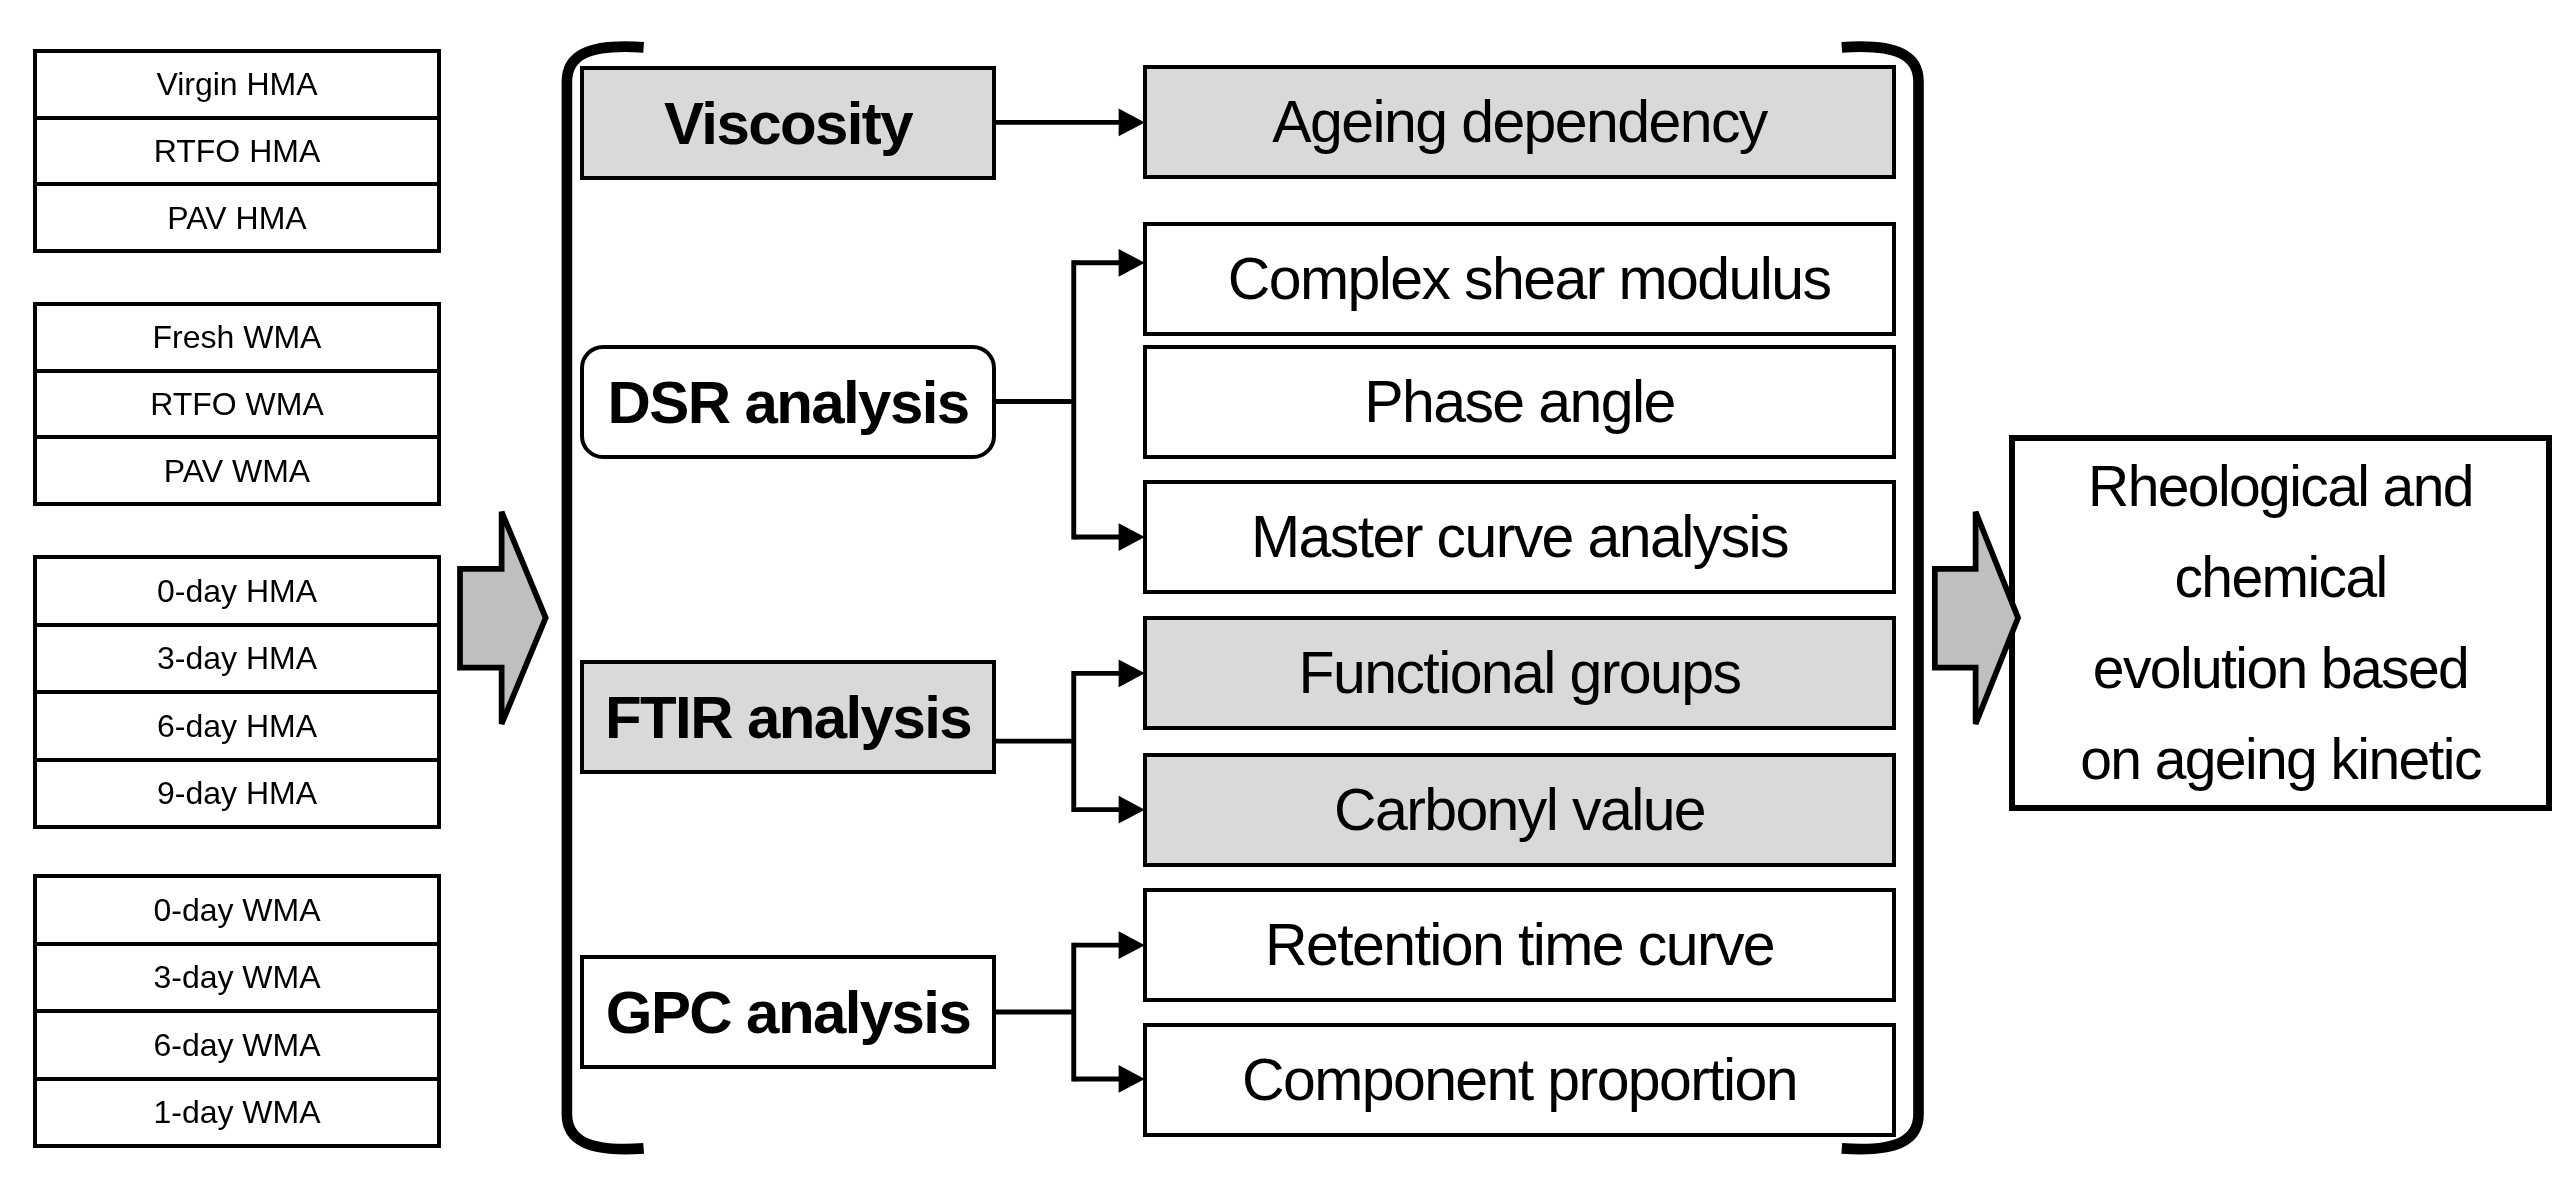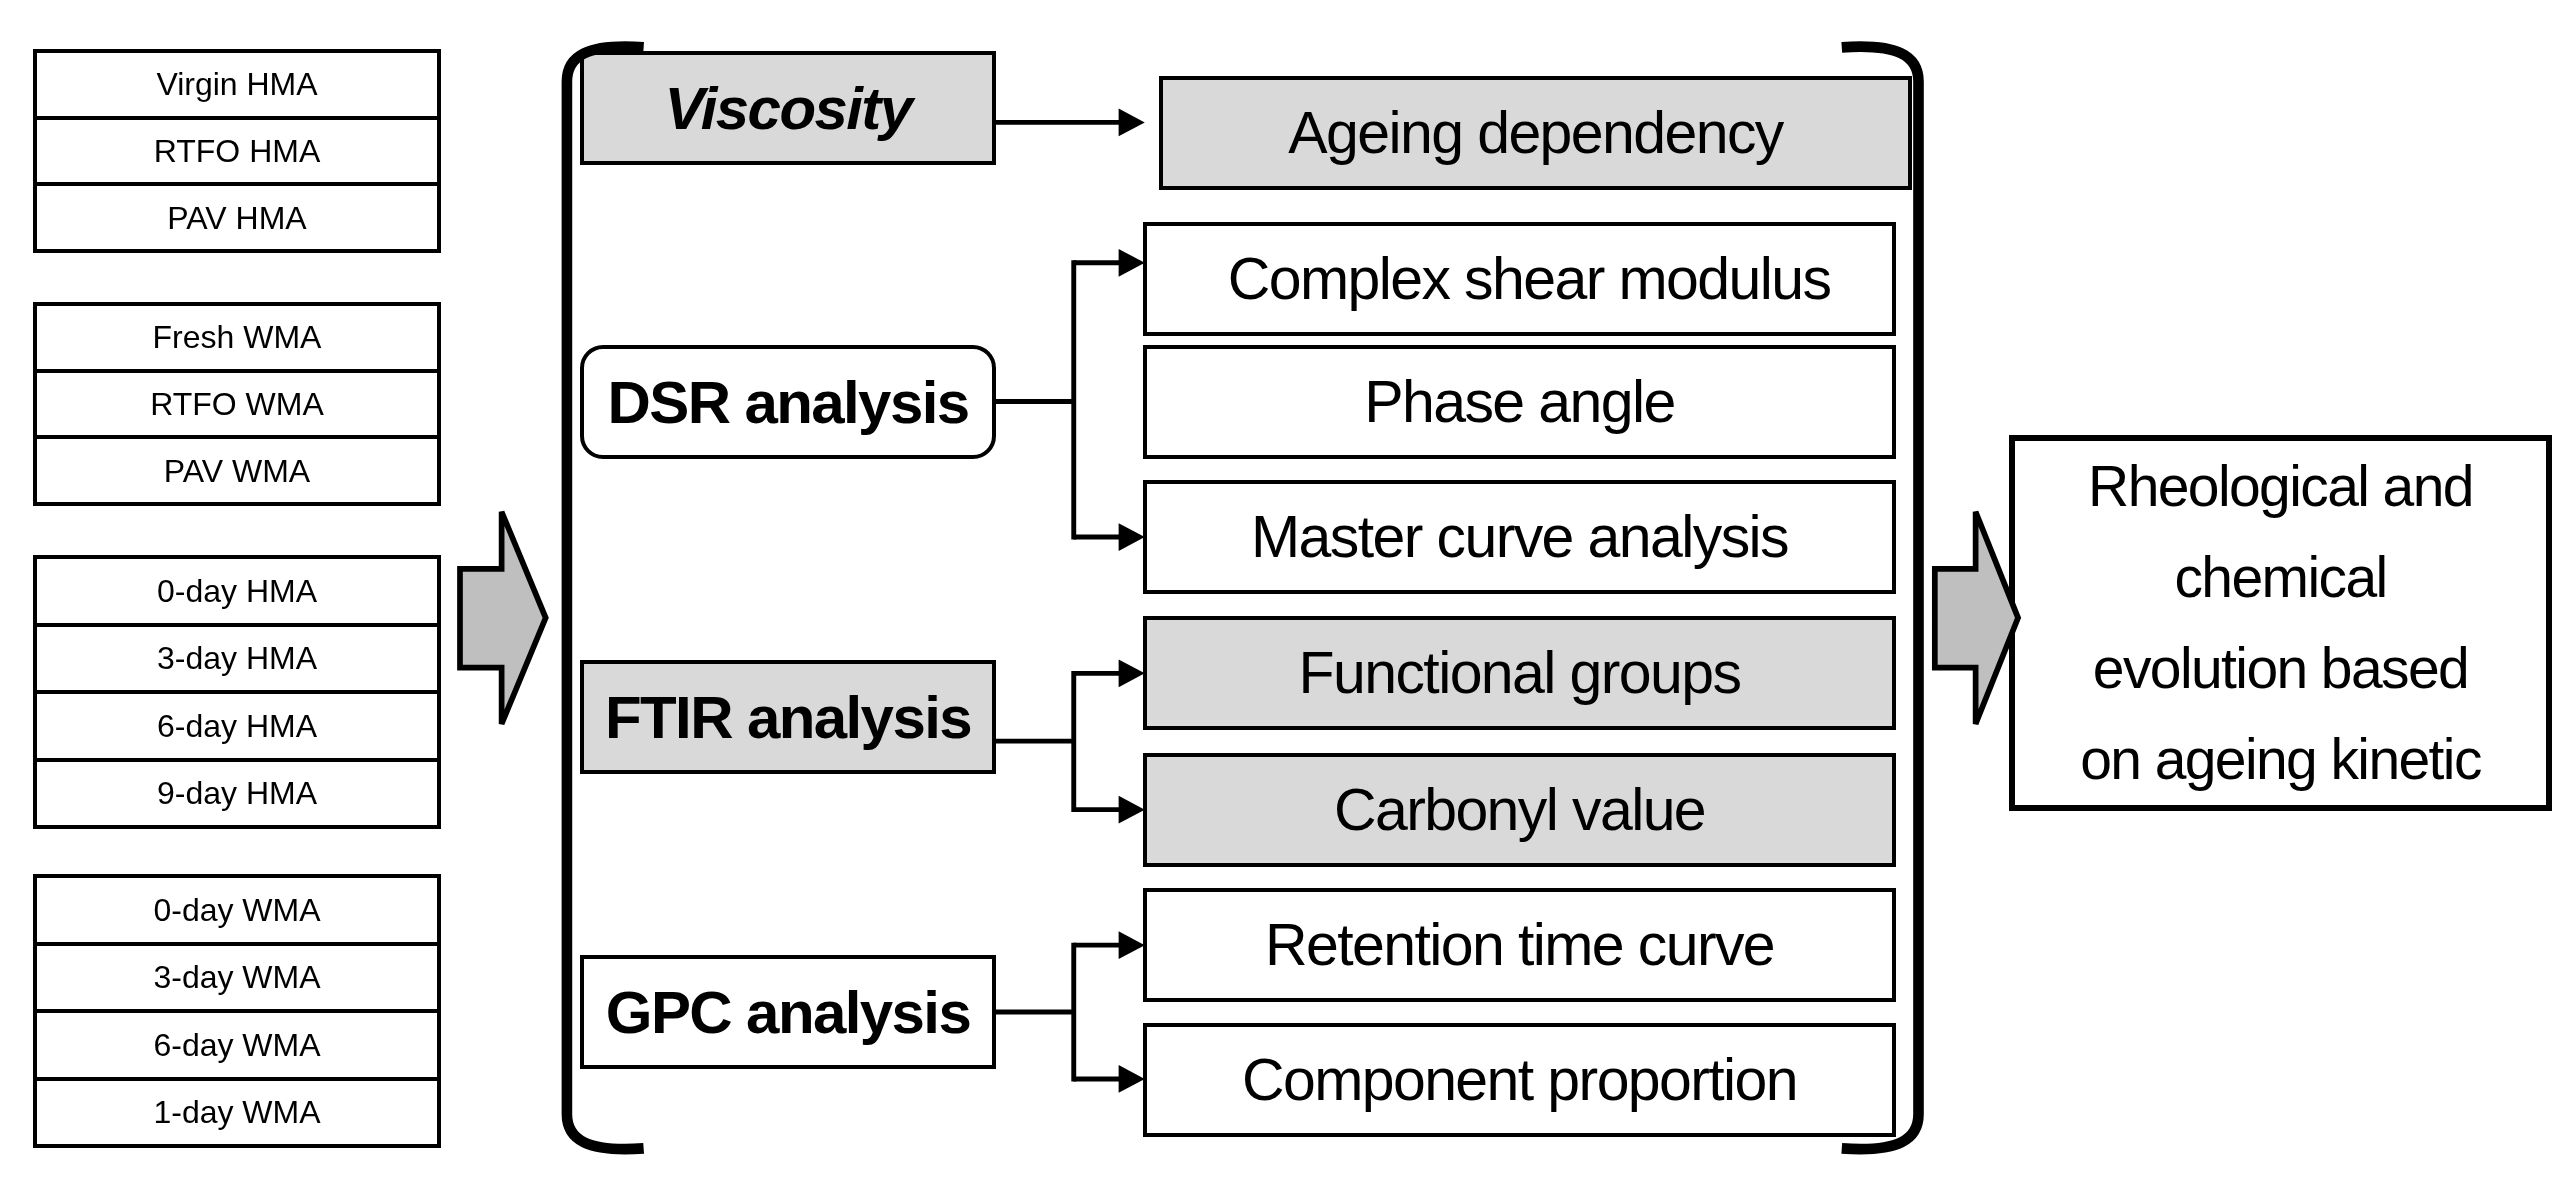--- a/index.html
+++ b/index.html
@@ -86,26 +86,26 @@
     <div class="sample-row">9-day HMA</div>
   </div>
 
   <div class="sample-group" style="top:874px;height:274px;">
     <div class="sample-row">0-day WMA</div>
     <div class="sample-row">3-day WMA</div>
     <div class="sample-row">6-day WMA</div>
     <div class="sample-row">1-day WMA</div>
   </div>
 
-  <div class="fbox analysis-label shaded" style="top:51px;font-style:italic;">Viscosity</div>
+  <div class="fbox analysis-label shaded" style="top:66px;">Viscosity</div>
   <div class="fbox analysis-label" style="top:345px;border-radius:23px;">DSR analysis</div>
   <div class="fbox analysis-label shaded" style="top:660px;">FTIR analysis</div>
   <div class="fbox analysis-label" style="top:955px;">GPC analysis</div>
 
-  <div class="fbox output-box shaded" style="top:76px;margin-left:16px;">Ageing dependency</div>
+  <div class="fbox output-box shaded" style="top:65px;">Ageing dependency</div>
   <div class="fbox output-box" style="top:222px;padding-left:19px;">Complex shear modulus</div>
   <div class="fbox output-box" style="top:345px;">Phase angle</div>
   <div class="fbox output-box" style="top:480px;">Master curve analysis</div>
   <div class="fbox output-box shaded" style="top:616px;">Functional groups</div>
   <div class="fbox output-box shaded" style="top:753px;">Carbonyl value</div>
   <div class="fbox output-box" style="top:888px;">Retention time curve</div>
   <div class="fbox output-box" style="top:1023px;">Component proportion</div>
 
   <div class="fbox conclusion">
     <div>Rheological and</div>

